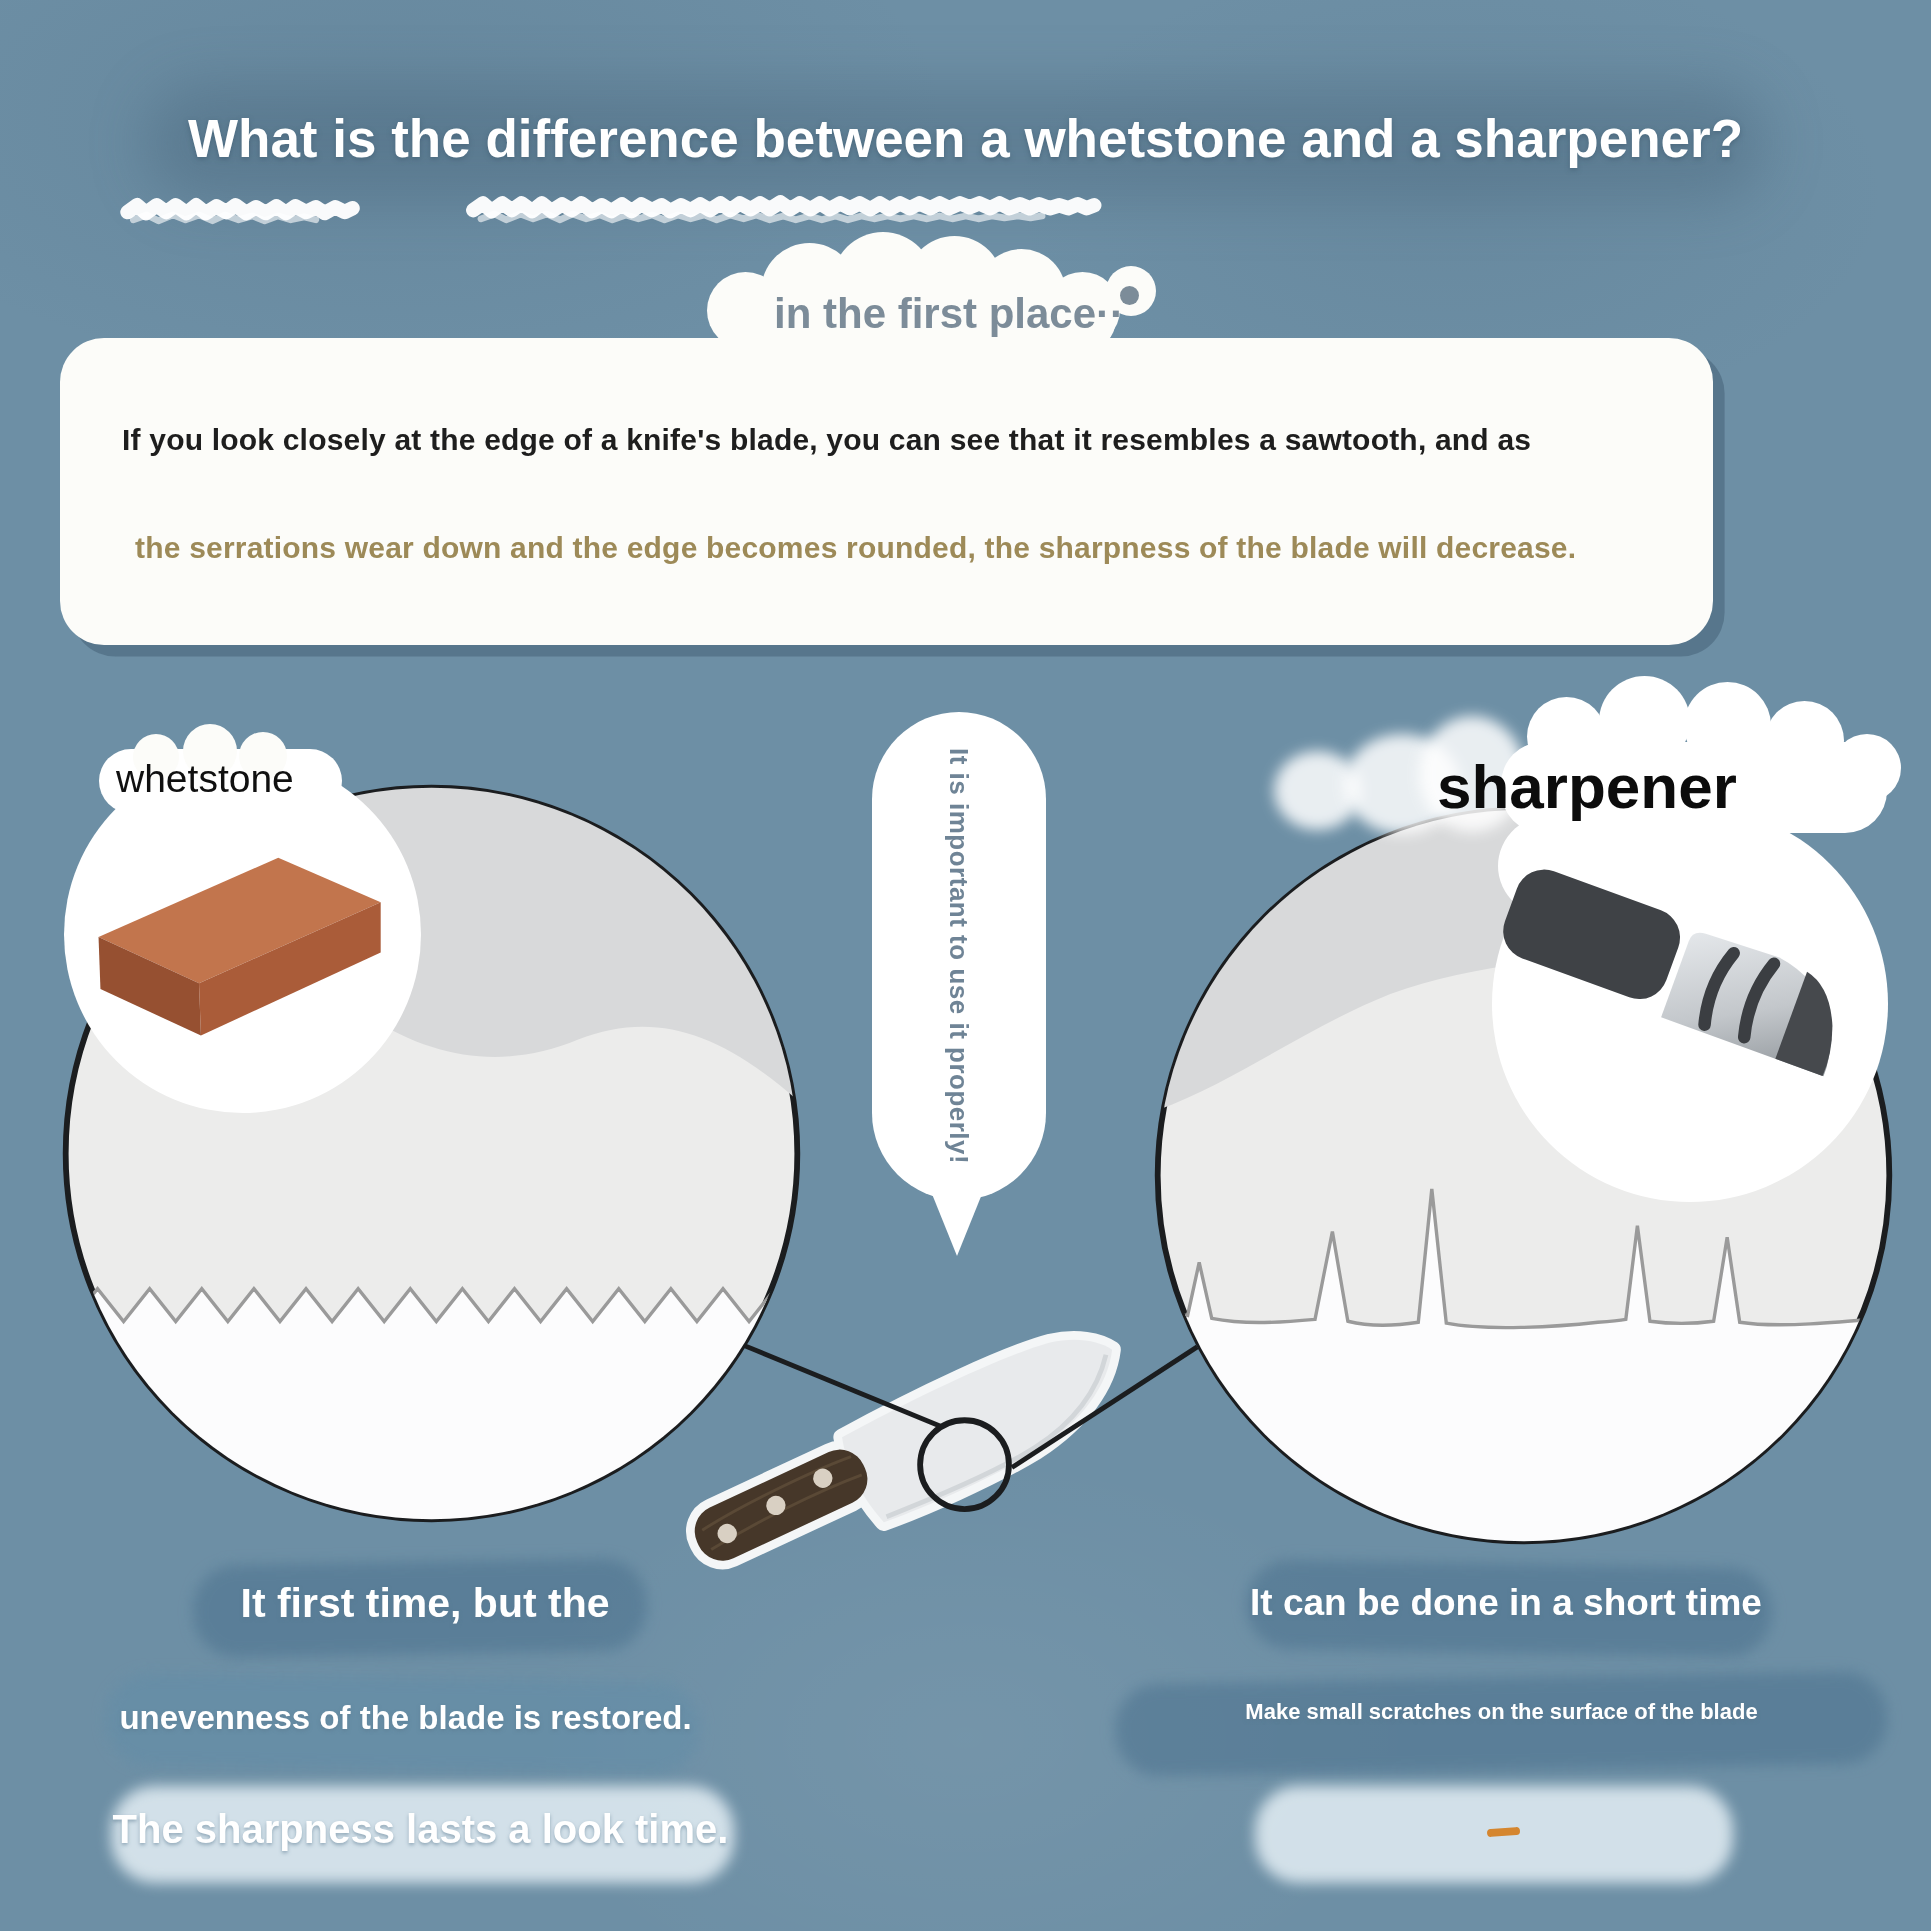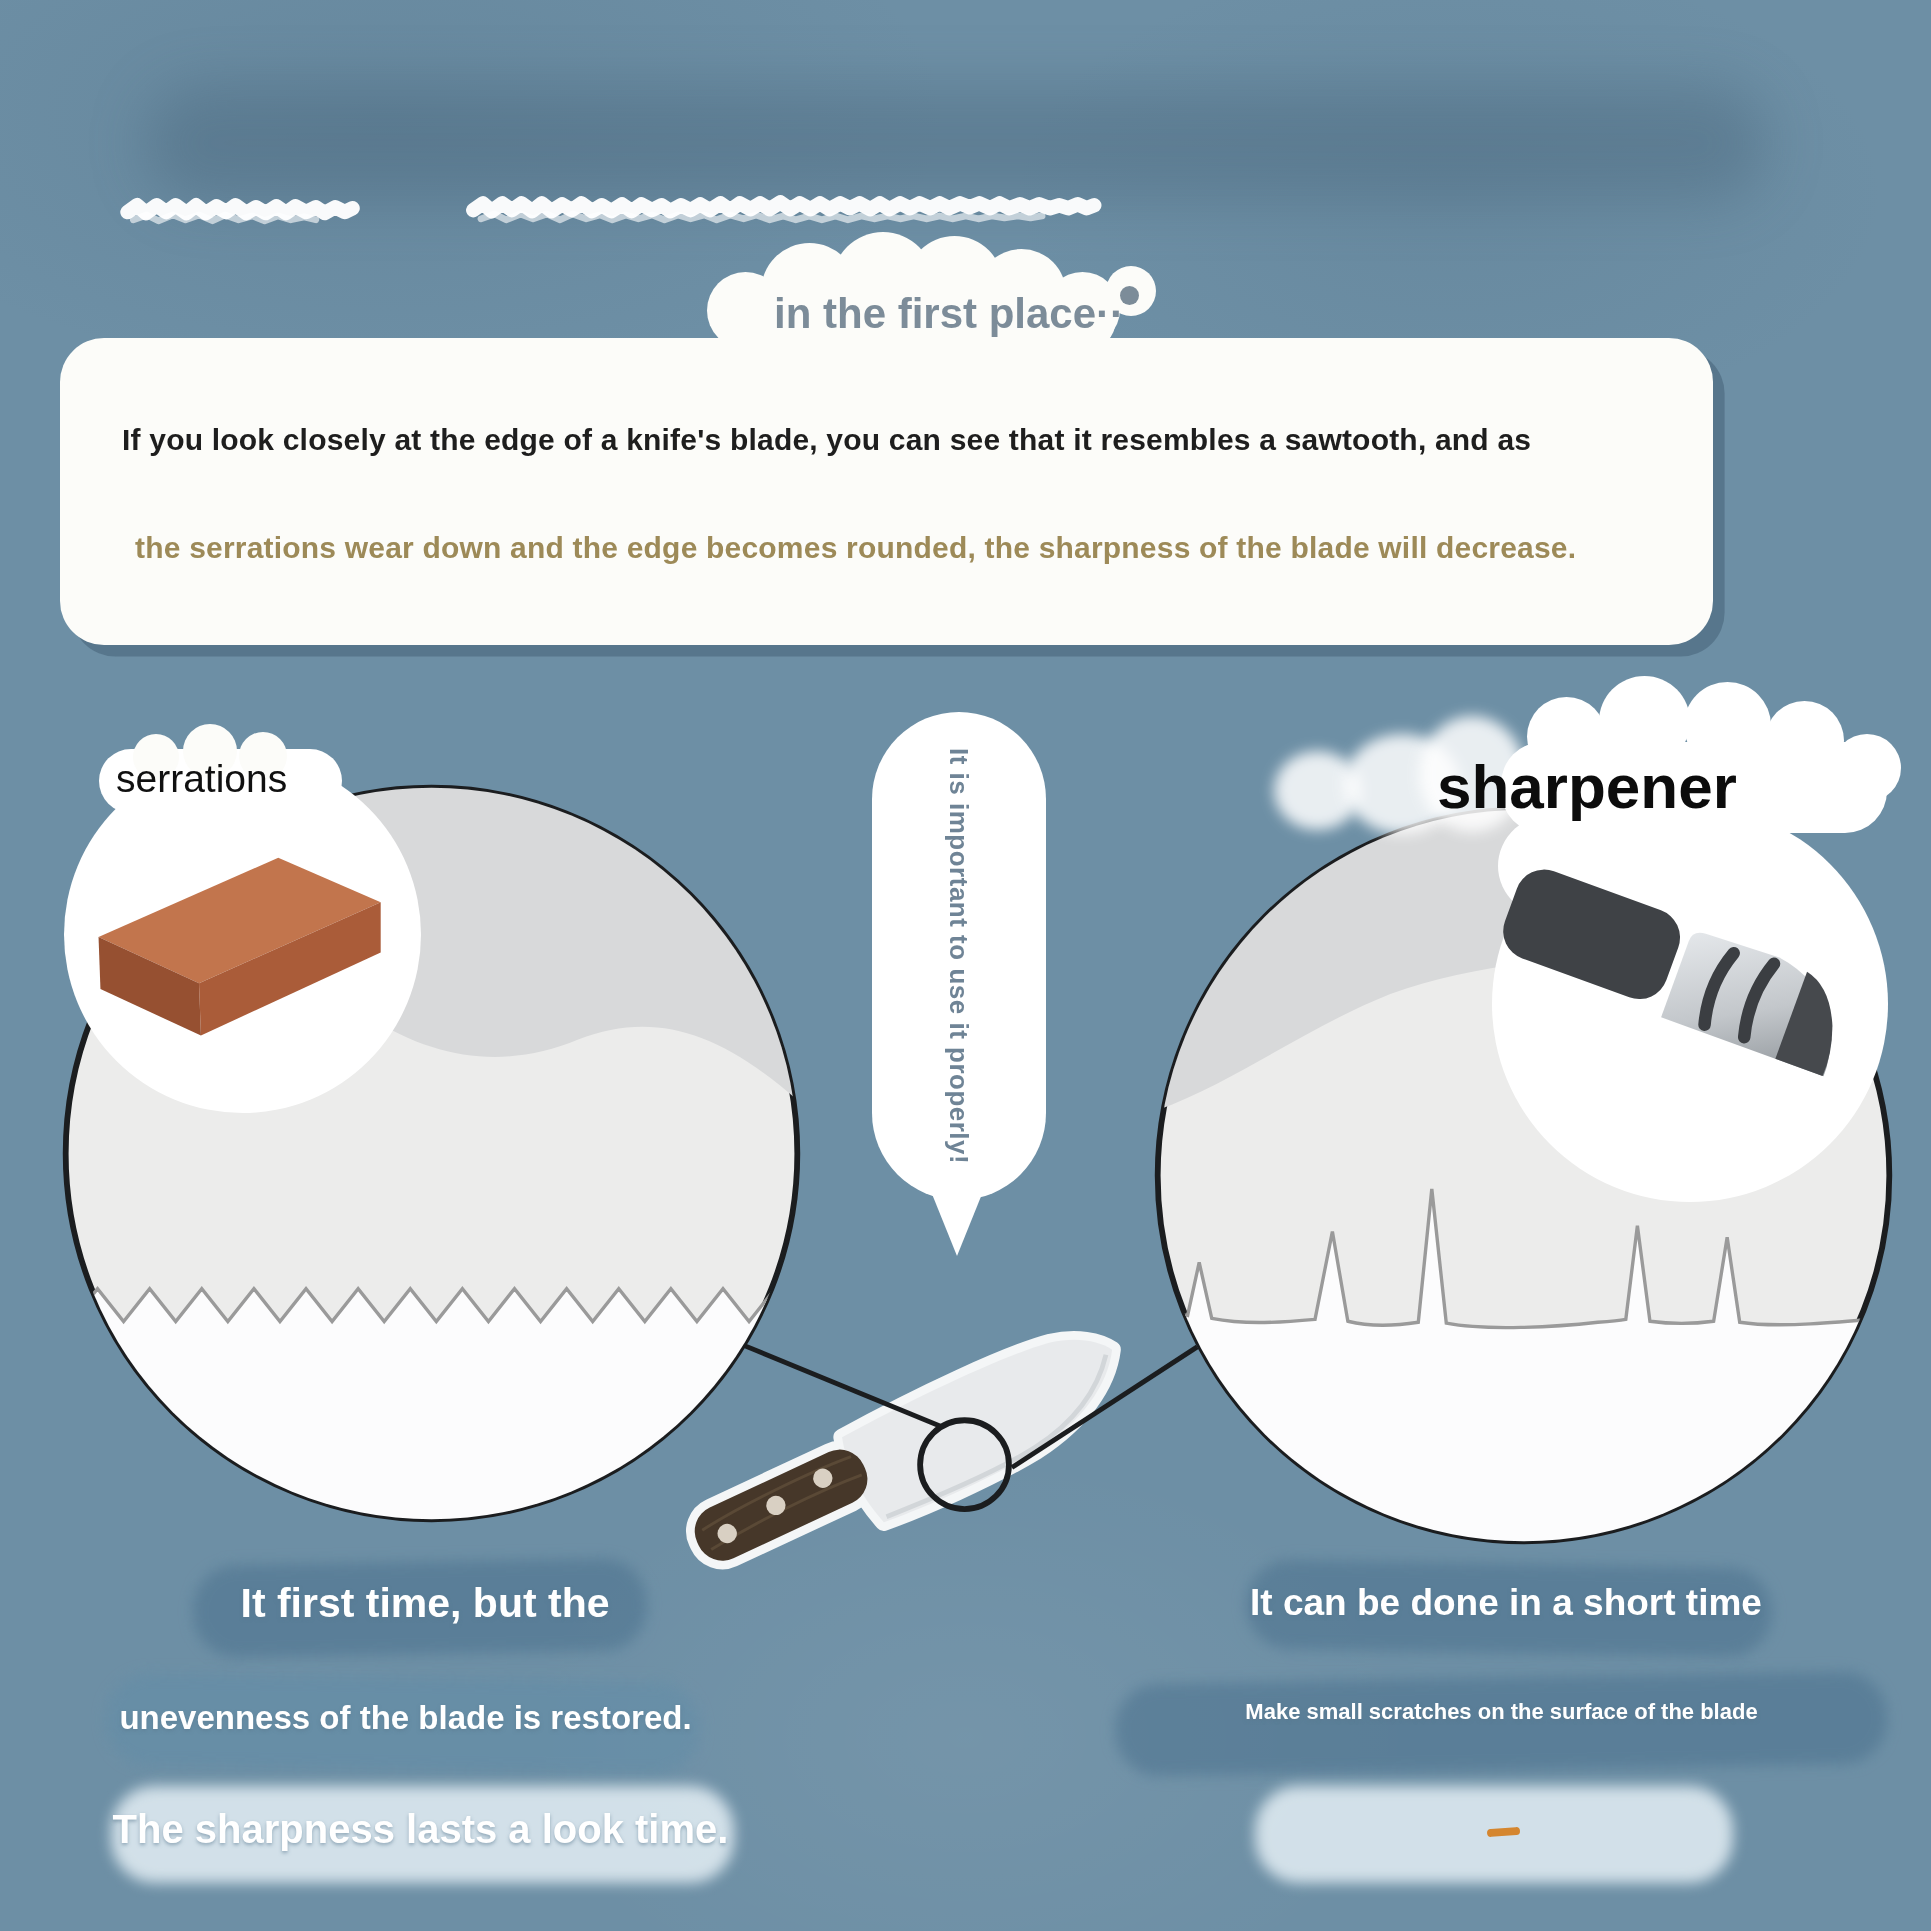--- a/index.html
+++ b/index.html
@@ -63,20 +63,21 @@
     text-shadow:0 1.9px 3.9px rgba(90,120,142,.55);}
   .orange-mark{left:1487px;top:1828px;width:33px;height:7.7px;background:#d5862f;border-radius:3.9px;
     transform:rotate(-4deg);z-index:5;}
 </style>
 </head>
 <body>
 
 <div class="stage">
 
   <div class="abs title-wash"></div>
+  <div class="abs page-title">What is the difference between a whetstone and a sharpener?</div>
 
   <svg class="abs scribbles" width="1043" height="58" viewBox="0 0 1080 60">
     <g stroke="#ffffff" fill="none" stroke-linejoin="round" stroke-linecap="round">
       <path stroke-width="15" opacity="0.96" d="M14,28 l10,-7 9,8 11,-8 10,7 10,-7 11,8 10,-8 10,8 11,-7 10,6 10,-7 11,8 10,-6 10,6 11,-7 10,7 10,-7 11,6 10,-5 9,6 11,-6 10,5 8,-4"></path>
       <path stroke-width="7" opacity="0.6" d="M20,36 l14,-5 12,6 15,-6 13,5 14,-5 14,6 13,-6 14,5 14,-4 13,5 14,-5 13,4 14,-3 12,3"></path>
       <path stroke-width="15" opacity="0.96" d="M372,26 l10,-7 9,8 11,-8 10,7 10,-7 11,8 10,-8 10,8 11,-7 10,6 10,-7 11,8 10,-6 10,6 11,-7 10,7 10,-7 11,6 10,-5 9,6 11,-6 10,5 10,-6 10,6 11,-7 10,7 10,-7 11,6 10,-6 10,6 11,-7 10,7 10,-6 11,6 10,-6 10,6 11,-6 10,5 10,-5 11,6 10,-6 10,6 11,-6 10,5 10,-5 11,5 10,-5 10,5 11,-5 10,4 10,-4 11,5 10,-5 10,5 11,-4 10,4 10,-4 11,4 10,-3 9,3 10,-4 9,4 8,-3"></path>
       <path stroke-width="7" opacity="0.6" d="M380,35 l14,-5 12,6 15,-6 13,5 14,-5 14,6 13,-6 14,5 14,-4 13,5 14,-5 13,4 14,-4 13,5 14,-5 13,4 14,-4 13,5 14,-5 14,4 13,-4 14,5 14,-4 13,4 14,-4 13,4 14,-4 13,4 14,-4 13,3 14,-3 13,3 14,-3 13,3 14,-3 13,3 14,-3 13,3 14,-3 13,2 14,-2 13,2 12,-2"></path>
     </g>
   </svg>
 
@@ -127,21 +128,21 @@
   <div class="abs mini-circle whetstone-circle"></div>
   <svg class="abs whetstone-art" width="315" height="232" viewBox="0 0 326 240">
     <path d="M14,122 L200,40 L306,86 L118,170 Z" fill="#c2754d"></path>
     <path d="M118,170 L306,86 L306,138 L120,224 Z" fill="#aa5c39"></path>
     <path d="M14,122 L118,170 L120,224 L16,176 Z" fill="#965031"></path>
   </svg>
   <div class="abs cloud-bump" style="left:133px;top:734px;width:46px;height:46px;"></div>
   <div class="abs cloud-bump" style="left:183px;top:724px;width:54px;height:54px;"></div>
   <div class="abs cloud-bump" style="left:239px;top:732px;width:48px;height:48px;"></div>
   <div class="abs whetstone-label-base"></div>
-  <div class="abs whetstone-label">serrations</div>
+  <div class="abs whetstone-label">whetstone</div>
 
   <div class="abs mini-circle sharpener-circle"></div>
 
   <div class="abs sharpener-cloud cloud-smear" style="left:1274px;top:751px;width:87px;height:79px;"></div>
   <div class="abs sharpener-cloud cloud-smear" style="left:1344px;top:734px;width:116px;height:100px;"></div>
   <div class="abs sharpener-cloud cloud-smear" style="left:1419px;top:716px;width:106px;height:116px;"></div>
   <div class="abs sharpener-cloud" style="left:1498px;top:813px;width:116px;height:106px;border-radius:50%;"></div>
 
   <div class="abs sharpener-cloud" style="left:1527px;top:697px;width:79px;height:79px;"></div>
   <div class="abs sharpener-cloud" style="left:1599px;top:676px;width:91px;height:91px;"></div>

